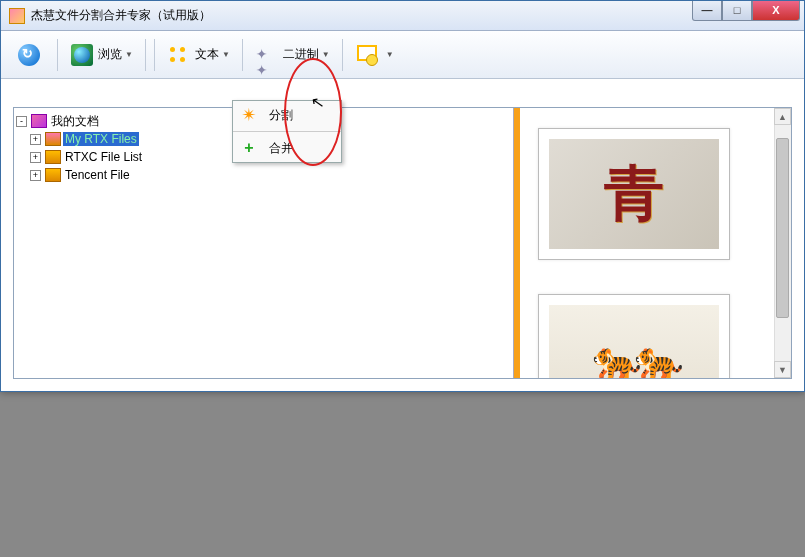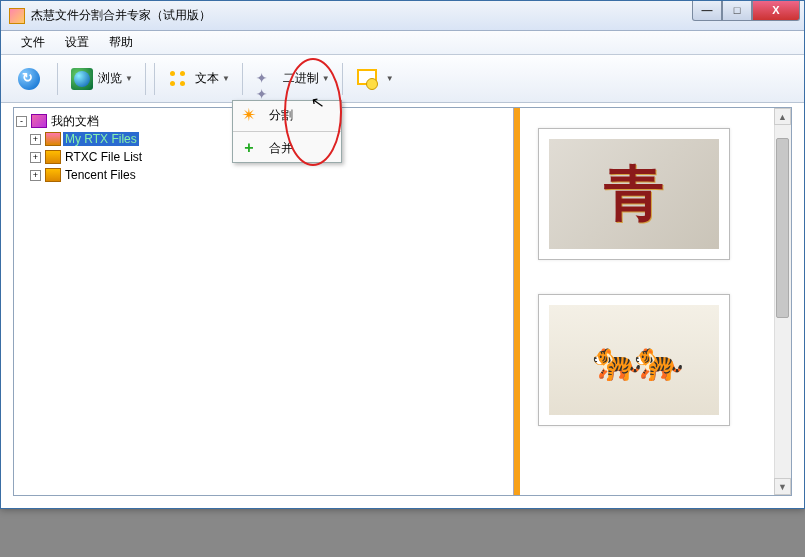--- a/index.html
+++ b/index.html
@@ -1,18 +1,18 @@
 <!DOCTYPE html>
 <html><head>
 <meta charset="utf-8">
 <style>
 * { box-sizing: border-box; margin: 0; padding: 0; font-family: "Microsoft YaHei", SimSun, sans-serif; font-size: 12px; }
 body { width: 805px; height: 557px; background: #888; overflow: hidden; position: relative; }
 
-.window { position: absolute; left: 0; top: 0; width: 805px; height: 509px; background: #fff; border: 1px solid #3a6ea5; box-shadow: 0 0 8px rgba(0,0,0,0.4); }
+.window { position: absolute; left: 0; top: 0; width: 805px; height: 392px; background: #fff; border: 1px solid #3a6ea5; box-shadow: 0 0 8px rgba(0,0,0,0.4); }
 
 .titlebar { height: 30px; background: linear-gradient(#f0f4fa, #d9e4f5); display: flex; align-items: center; padding-left: 8px; border-bottom: 1px solid #a0b0c8; }
 .titlebar-icon { width: 16px; height: 16px; background: linear-gradient(135deg, #f8a, #fc6); margin-right: 6px; border: 1px solid #c80; }
 .titlebar-text { color: #000; font-size: 12px; flex: 1; }
 .winbtns { display: flex; align-items: flex-start; height: 30px; }
 .winbtn { width: 30px; height: 20px; margin-left: 0; display: flex; align-items: center; justify-content: center; border: 1px solid #7a8aa0; border-top: none; background: linear-gradient(#e8eef8, #c8d4e8); color: #333; font-weight: bold; font-size: 11px; }
 .winbtn.min { border-radius: 0 0 0 3px; }
 .winbtn.close { width: 48px; background: linear-gradient(#e68, #c33); color: #fff; border-radius: 0 0 3px 0; margin-right: 4px; }
 .winbtn.max { }
 
@@ -86,25 +86,20 @@
   <div class="titlebar">
     <div class="titlebar-icon"></div>
     <div class="titlebar-text">杰慧文件分割合并专家（试用版）</div>
     <div class="winbtns">
       <div class="winbtn min">—</div>
       <div class="winbtn max">□</div>
       <div class="winbtn close">X</div>
     </div>
   </div>
 
-  <div class="menubar">
-    <div class="menuitem">文件</div>
-    <div class="menuitem">设置</div>
-    <div class="menuitem">帮助</div>
-  </div>
 
   <div class="toolbar">
     <div class="tbtn">
       <div class="tico">
           <div class="ico-refresh"></div>
         </div>
     </div>
     <div class="sep"></div>
     <div class="tbtn">
       <div class="tico">
@@ -153,21 +148,21 @@
           <span class="node-label selected">My RTX Files</span>
         </div>
         <div class="tree-row" style="padding-left:14px;">
           <span class="tog">+</span>
           <span class="fico fold"></span>
           <span class="node-label">RTXC File List</span>
         </div>
         <div class="tree-row" style="padding-left:14px;">
           <span class="tog">+</span>
           <span class="fico fold"></span>
-          <span class="node-label">Tencent Files</span>
+          <span class="node-label">Tencent File</span>
         </div>
       </div>
     </div>
     <div class="splitter"></div>
     <div class="right-pane">
       <div class="thumbs">
         <div class="thumb">
           <div class="img a">
               <span class="calli">青</span>
             </div>

